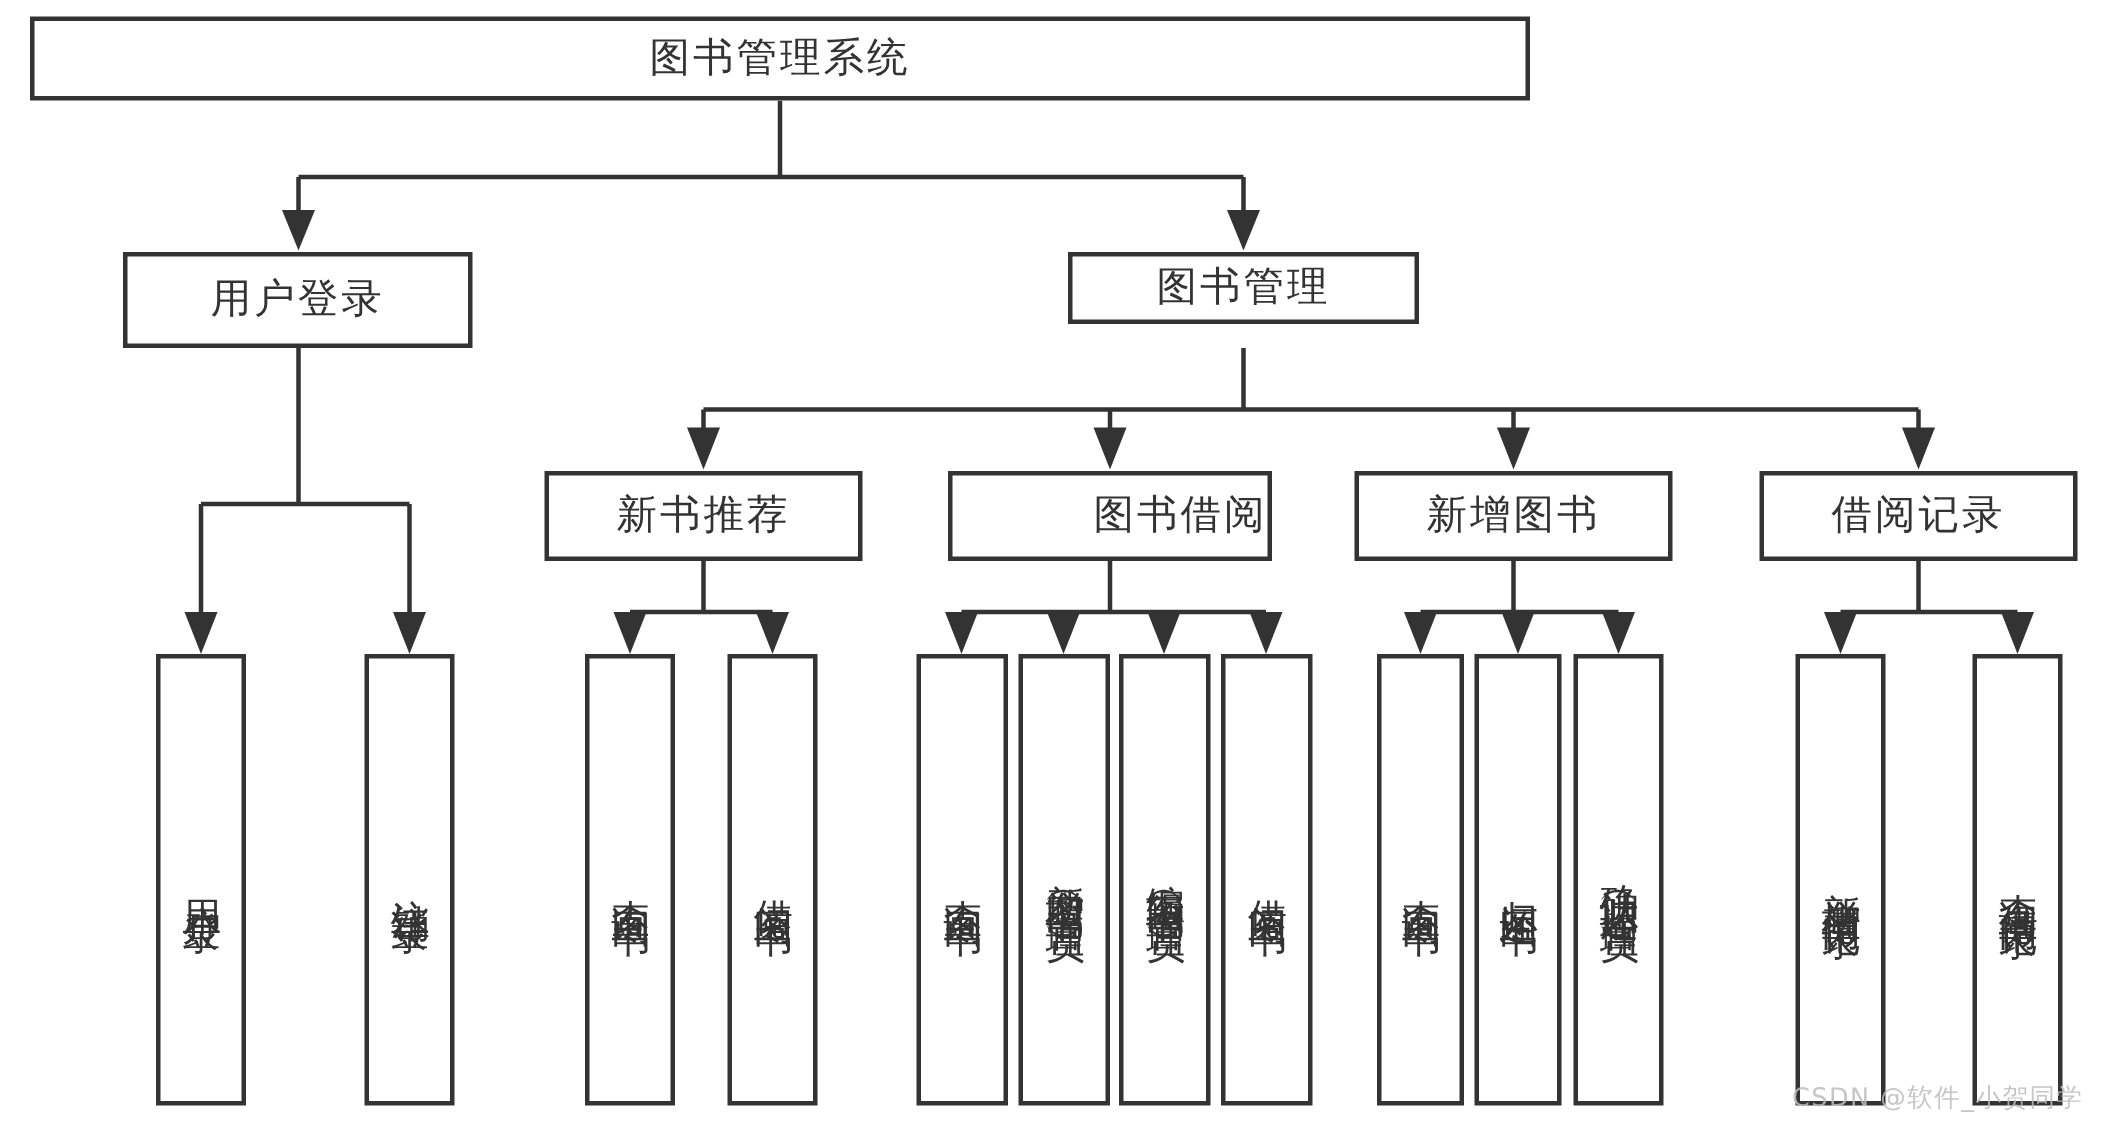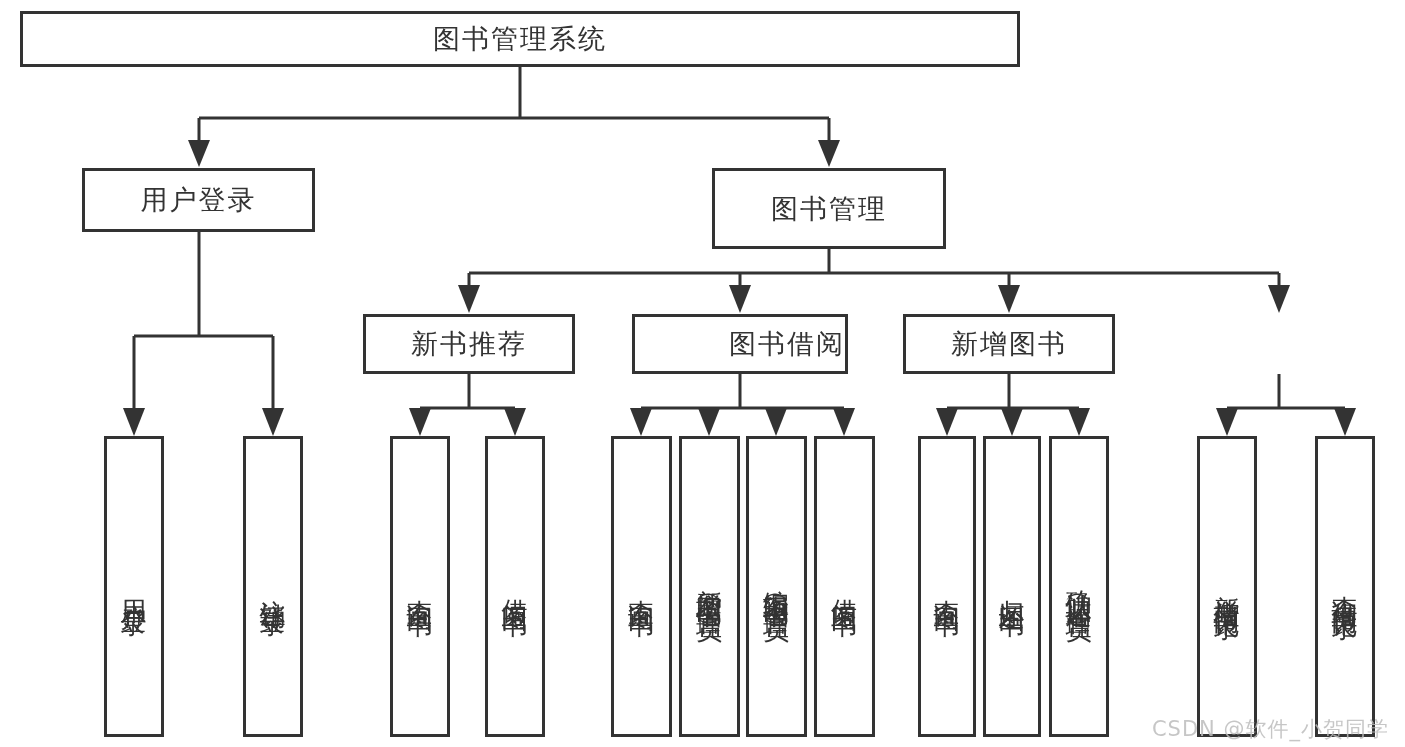--- a/index.html
+++ b/index.html
@@ -55,21 +55,21 @@
     text-orientation: mixed;
     letter-spacing: 4px;
     line-height: 1;
     white-space: nowrap;
   }
   .watermark {
     position: absolute;
     right: 16px;
     bottom: 4px;
     z-index: 3;
-    font-size: 21px;
+    font-size: 17px;
     color: var(--watermark, #bdbdbd);
     opacity: 0.85;
     letter-spacing: 1px;
     white-space: nowrap;
   }
 </style>
 </head>
 <body>
 
 <div class="canvas">
@@ -124,32 +124,35 @@
     </g>
   </svg>
 
   <div class="box" style="left:20px; top:11px; width:1000px; height:56px;">
     <span class="lbl">图书管理系统</span>
   </div>
 
   <div class="box" style="left:82px; top:168px; width:233px; height:64px;">
     <span class="lbl">用户登录</span>
   </div>
-  <div class="box" style="left:712px; top:168px; width:234px; height:81px;">
+  <div class="box" style="left:712px; top:168px; width:234px; height:48px;">
     <span class="lbl">图书管理</span>
   </div>
 
   <div class="box" style="left:363px; top:314px; width:212px; height:60px;">
     <span class="lbl">新书推荐</span>
   </div>
   <div class="box" style="left:632px; top:314px; width:216px; height:60px;justify-content:flex-end;">
     <span class="lbl">图书借阅</span>
   </div>
   <div class="box" style="left:903px; top:314px; width:212px; height:60px;">
     <span class="lbl">新增图书</span>
+  </div>
+  <div class="box" style="left:1173px; top:314px; width:212px; height:60px;">
+    <span class="lbl">借阅记录</span>
   </div>
 
   <div class="box vbox" style="left:104px; top:436px; width:60px; height:301px;">
     <span class="lbl">用户登录</span>
   </div>
   <div class="box vbox" style="left:243px; top:436px; width:60px; height:301px;">
     <span class="lbl">注销登录</span>
   </div>
 
   <div class="box vbox" style="left:390px; top:436px; width:60px; height:301px;">

